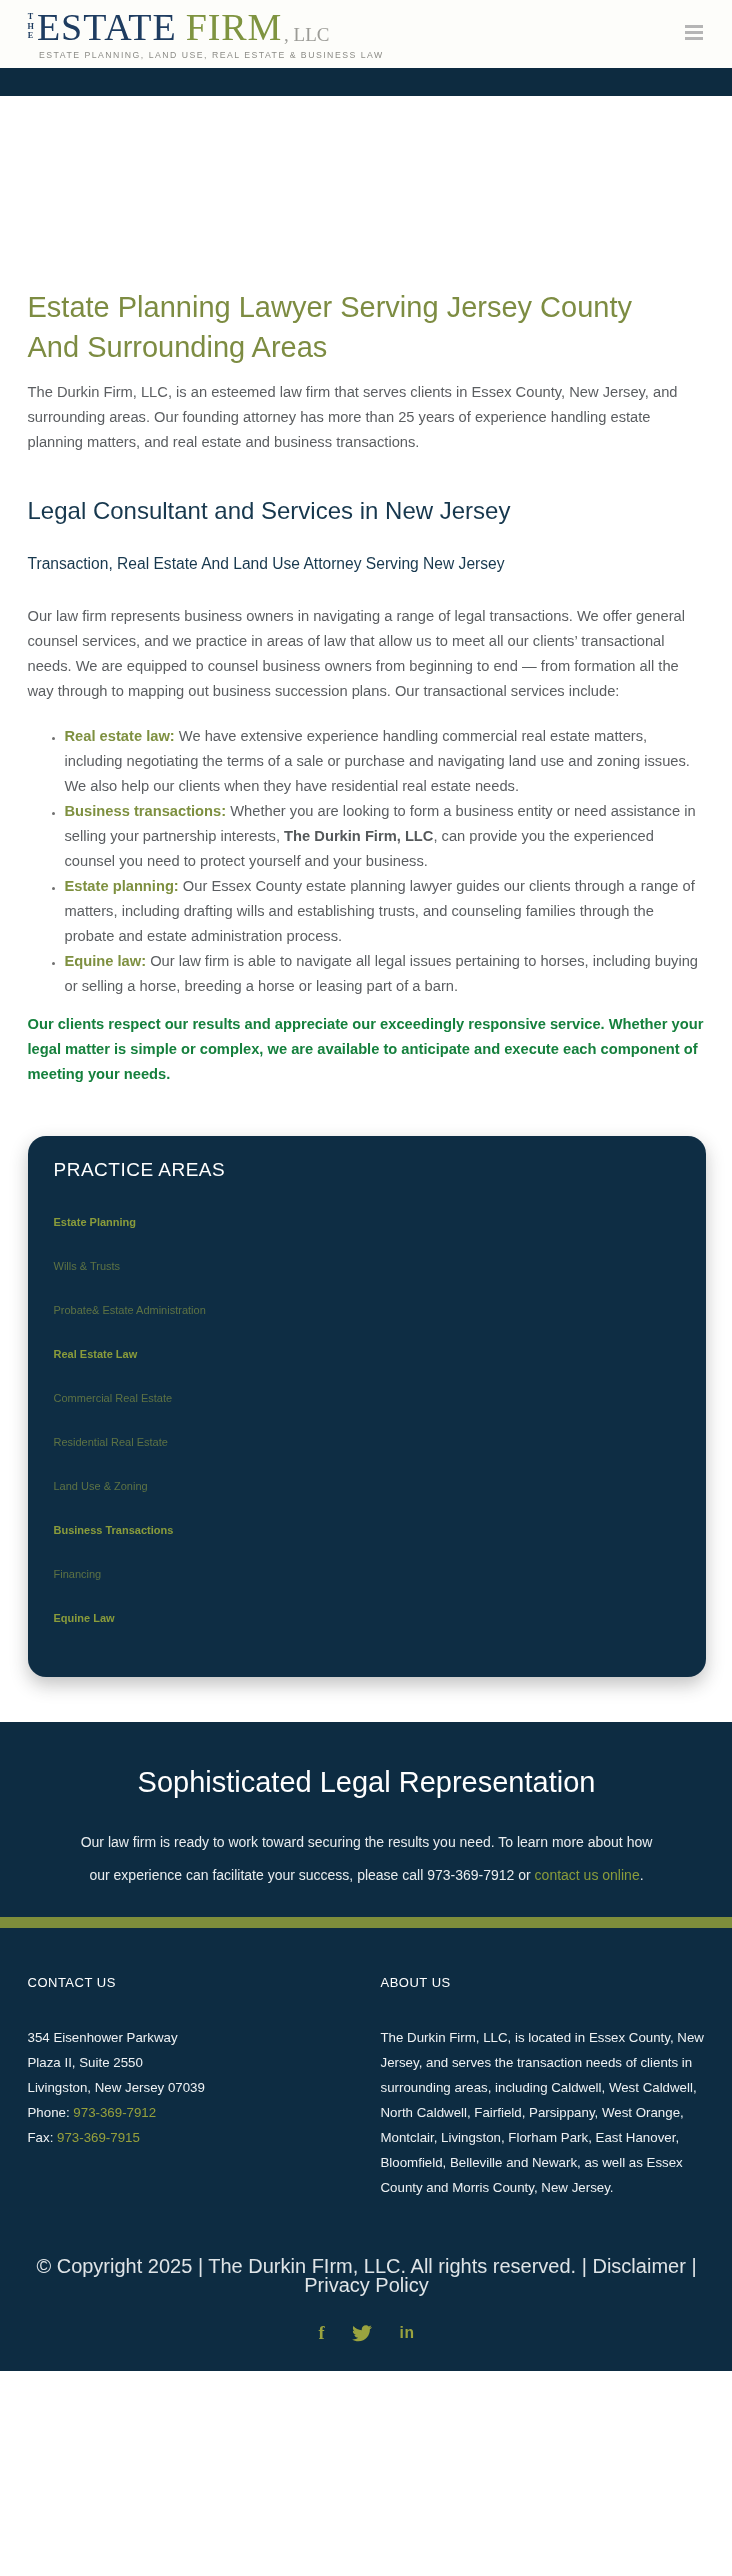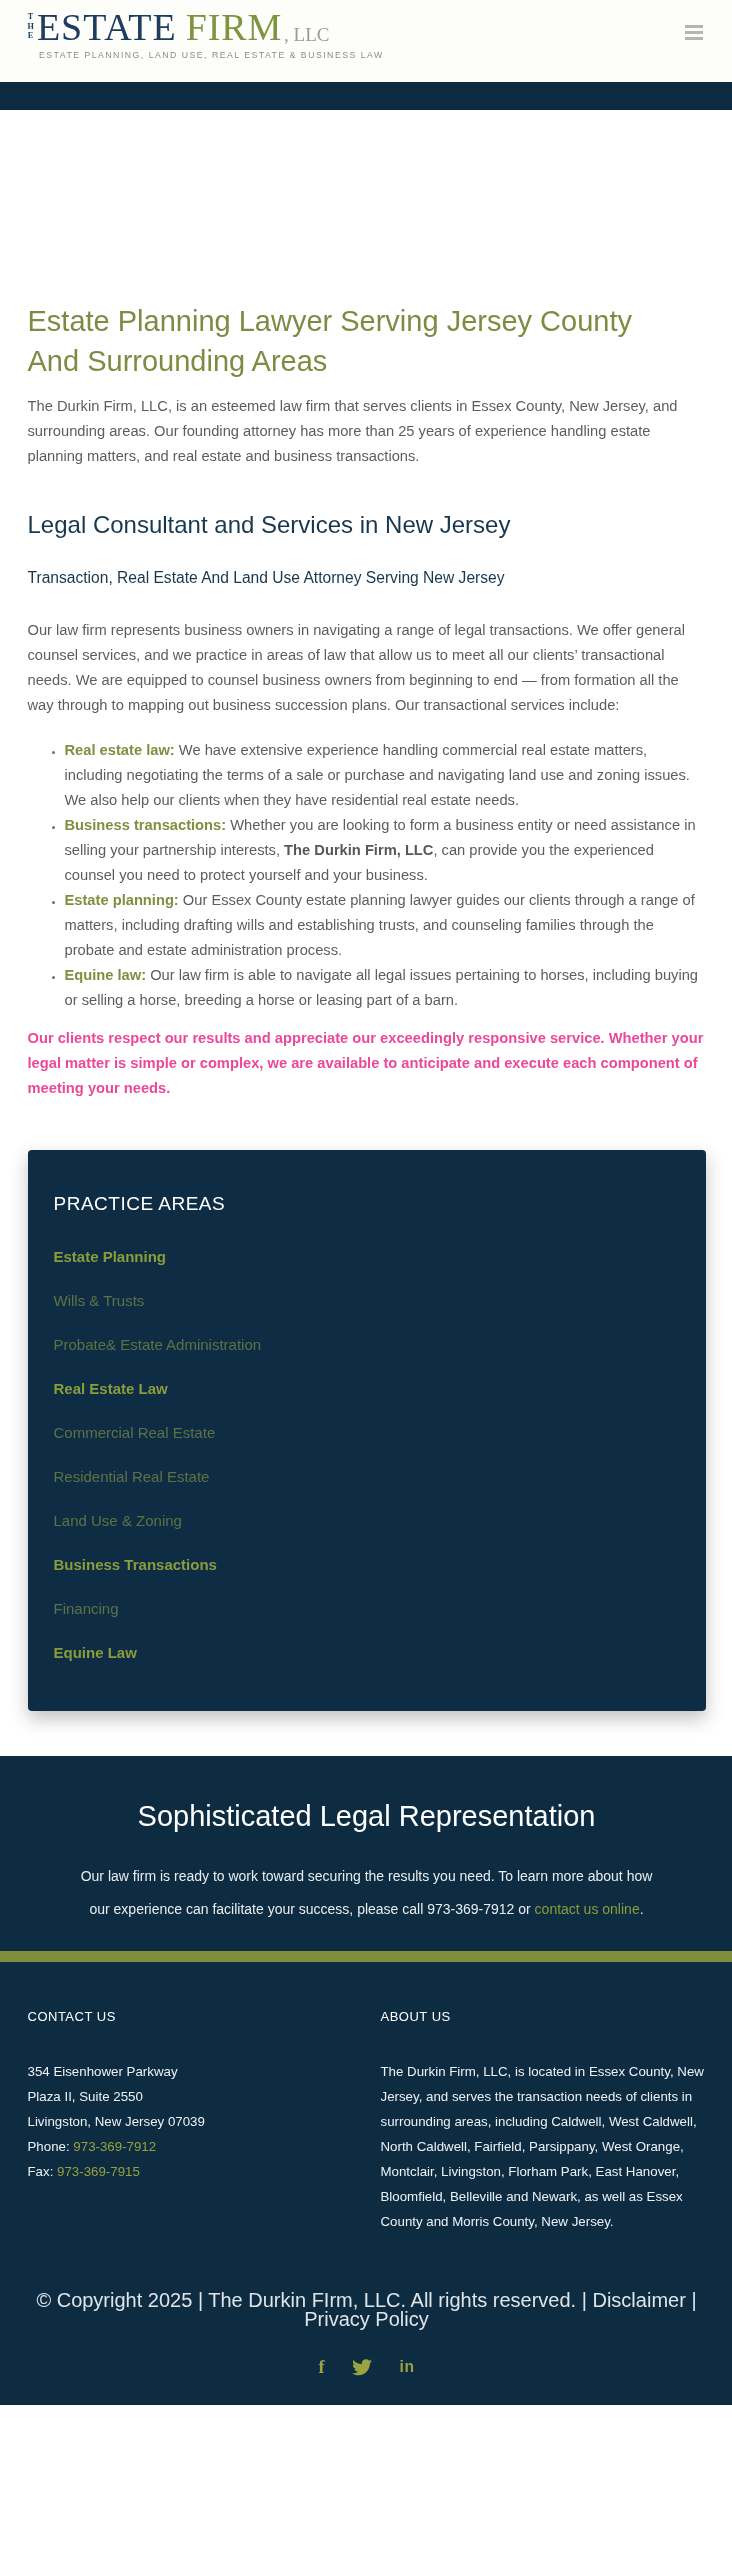--- a/index.html
+++ b/index.html
@@ -1,21 +1,21 @@
 <!DOCTYPE html>
 <html style="font-size:14.7px"><head>
 <meta charset="utf-8">
 <style>
   * { box-sizing: border-box; }
   html,body { margin:0; padding:0; background:#ffffff; }
   body { font-family:"Liberation Sans", sans-serif; }
   #page { width:733px; height:2576px; overflow:hidden; background:#ffffff; position:relative; }
 
   
-  header.site-header { height:82px; background:#fdfdfa; position:relative; }
+  header.site-header { height:68px; background:#fdfdfa; position:relative; }
   .logo { position:absolute; left:26px; top:9.2px; display:block; text-decoration:none; cursor:pointer; }
   .logo-row { display:flex; align-items:flex-end; }
   .logo-the { width:9.2px; font-family:"Liberation Serif", serif; font-weight:700; font-size:8.2px;
               color:#1e3c60; line-height:1.15; word-break:break-all; letter-spacing:0;
               margin:0 1.8px 4.6px 0; text-align:center; }
   .logo-durkin { font-family:"Liberation Serif", serif; font-size:38px; line-height:0.95;
                  color:#1e3c60; letter-spacing:0.9px; }
   .logo-firm { font-family:"Liberation Serif", serif; font-size:38px; line-height:0.95;
                color:#7f9440; letter-spacing:0.9px; margin-left:9.2px; }
   .logo-llc { font-family:"Liberation Serif", serif; font-size:19px; line-height:1;
@@ -36,30 +36,30 @@
                   font-weight:400; color:#7d8c42; }
   p.intro { margin:13px 0 0; font-size:14.7px; line-height:25px; color:#5b5e61; }
   h2.section-heading { margin:40px 0 0; font-size:24px; line-height:31px; font-weight:400; color:#17384e; }
   h3.sub-heading { margin:27.5px 0 0; font-size:15.6px; line-height:22px; font-weight:400; color:#17384e; }
   p.services-intro { margin:29px 0 0; font-size:14.7px; line-height:25px; color:#5b5e61; }
   ul.services { margin:20px 0 0; padding:0 0 0 37px; }
   ul.services li { font-size:14.7px; line-height:25px; color:#5b5e61; }
   ul.services li::marker { color:#6f6f6f; font-size:11px; }
   .lead { color:#7e9040; font-weight:700; }
   .midbold { color:#54585a; font-weight:700; }
-  p.closing { margin:13px 0 0; font-size:14.7px; line-height:25px; font-weight:700; color:#ec4899; }
-
-  
-  aside.practice-box { margin:49px 0 0; background:#0e2d44; border-radius:4px;
-                       box-shadow:0 7.3px 18.3px rgba(40,40,40,.28); padding:40px 26px 37px; }
+  p.closing { margin:13px 0 0; font-size:14.7px; line-height:25px; font-weight:700; color:#15803d; }
+
+  
+  aside.practice-box { margin:49px 0 0; background:#0e2d44; border-radius:18px;
+                       box-shadow:0 7.3px 18.3px rgba(40,40,40,.28); padding:20px 26px 37px; }
   .pa-title { margin:0; color:#ffffff; font-size:19px; line-height:27.5px; font-weight:400;
               letter-spacing:0.5px; }
   ul.pa-list { list-style:none; margin:16.5px 0 0; padding:0; }
   ul.pa-list li { height:44px; display:flex; align-items:center; }
-  ul.pa-list a { color:#5d7244; font-size:15px; text-decoration:none; cursor:pointer;text-align:center; }
+  ul.pa-list a { color:#5d7244; font-size:11px; text-decoration:none; cursor:pointer;text-align:center; }
   ul.pa-list li.bold a { color:#8a9c3b; font-weight:700; }
 
   
   section.cta { margin-top:45px; background:#0d2c42; text-align:center; padding:40px 55px 25px; }
   .cta-heading { margin:0; color:#ffffff; font-size:29px; line-height:40px; font-weight:400; }
   .cta-text { margin:24px auto 0; max-width:595px; color:#e9edef; font-size:14px; line-height:33px; }
   .cta-text a { color:#8a9c3b; text-decoration:none; cursor:pointer; }
 
   .divider { height:11px; background:#7e8e3b; }
 

